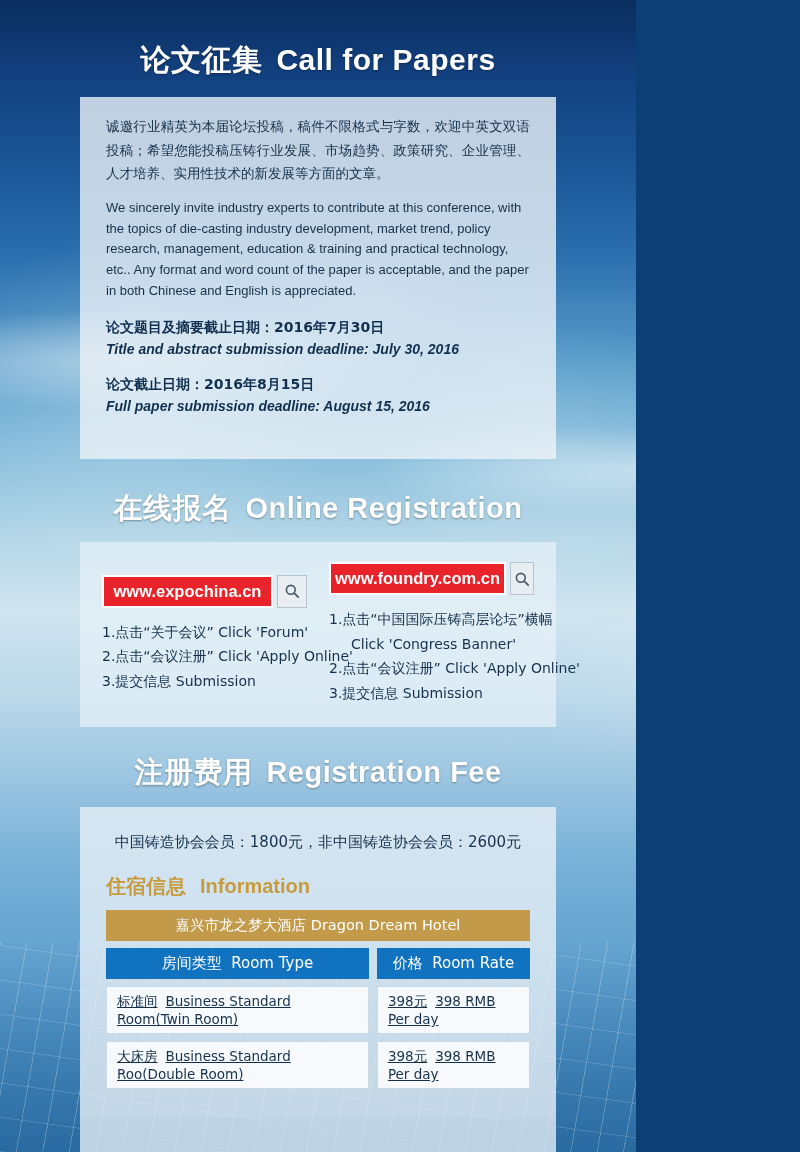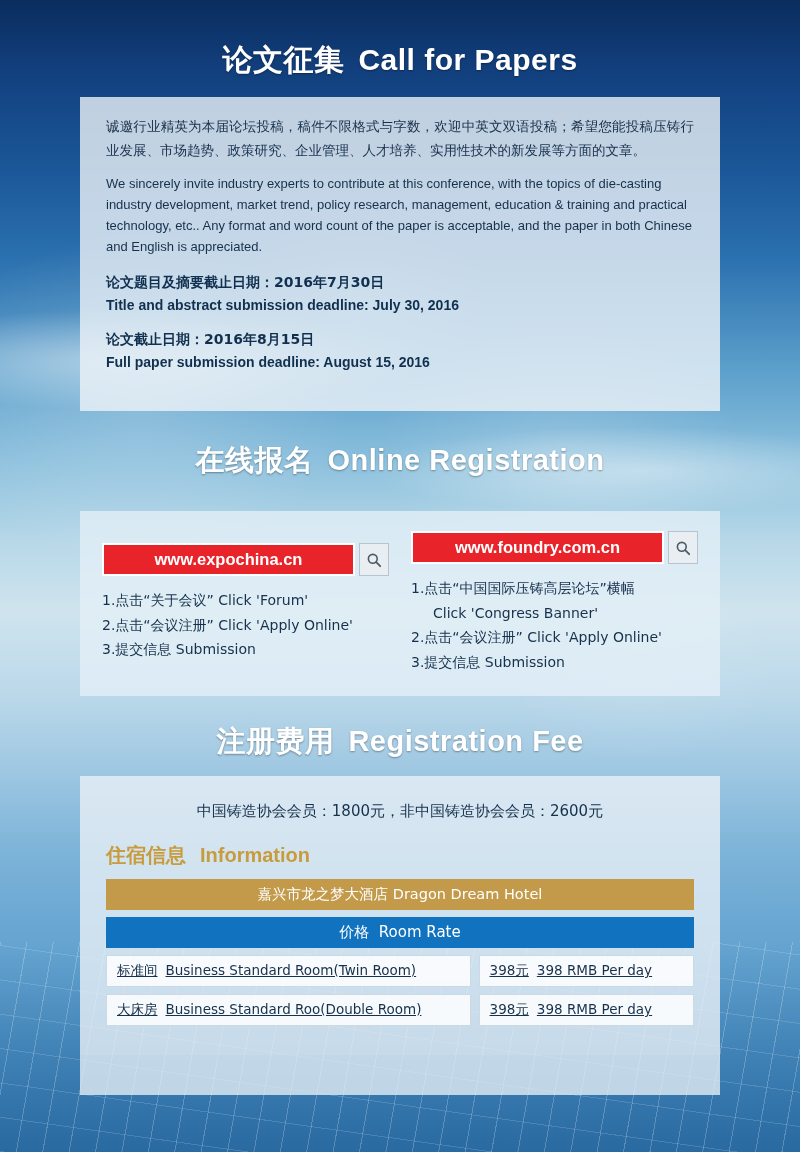--- a/index.html
+++ b/index.html
@@ -8,21 +8,21 @@
   }
   body {
     width: 800px;
     height: 1152px;
     font-family: "Liberation Sans", sans-serif;
     background: #0d3f77;
     overflow: hidden;
   }
   .poster {
     position: relative;
-    width: 800px;
+    width: 636px;
     height: 1152px;
     overflow: hidden;
     background:
       linear-gradient(to bottom,
         #0a2d5e 0%,
         #123f7d 6%,
         #1a5596 14%,
         #2a6fae 22%,
         #5b9fcb 32%,
         #8cc0dd 40%,
@@ -74,63 +74,64 @@
 
   h1.section-title {
     margin: 0;
     text-align: center;
     color: #ffffff;
     font-weight: bold;
     letter-spacing: 0.5px;
     text-shadow: 0 1px 2px rgba(0,0,0,0.35);
   }
   .title-cfp { font-size: 30px; padding-top: 40px; padding-bottom: 16px; }
-  .title-reg { font-size: 29px; padding-top: 30px; padding-bottom: 30px; }
+  .title-reg { font-size: 29px; padding-top: 30px; padding-bottom: 13px; }
   .title-fee { font-size: 29px; padding-top: 26px; padding-bottom: 14px; }
   .title-contact { font-size: 29px; padding-top: 28px; padding-bottom: 18px; }
   .title-cn { font-family: "DejaVu Sans", sans-serif; }
   .title-gap { display: inline-block; width: 14px; }
 
   .panel {
     margin: 0 80px;
     background: rgba(255,255,255,0.82);
     box-sizing: border-box;
   }
   .panel-cfp {
-    padding: 18px 26px 38px 26px;
+    padding: 18px 26px 30px 26px;
     background: rgba(236,243,248,0.80);
   }
   .para-cn {
     font-family: "DejaVu Sans", sans-serif;
     font-size: 13.5px;
     line-height: 1.75;
     color: #17314b;
     margin: 0 0 12px 0;
     text-align: justify;
   }
   .para-en {
     font-size: 13px;
     line-height: 1.6;
     color: #17314b;
     margin: 0 0 14px 0;
   }
   .deadline-block { margin-bottom: 12px; }
-  .deadline-block:last-child { margin-bottom: 0; }
+  .deadline-block:last-child { margin-bottom: 12px; }
   .deadline-cn {
     font-family: "DejaVu Sans", sans-serif;
     font-size: 14px;
     font-weight: bold;
     color: #11304f;
     line-height: 1.6;
   }
   .deadline-en {
     font-size: 14px;
     font-weight: bold;
     color: #11304f;
     line-height: 1.6;
+    font-style: italic;
   }
 
   
   .panel-reg {
     padding: 20px 22px 22px 22px;
     background: rgba(228,239,247,0.78);
     display: flex;
     gap: 22px;
     align-items: center;
   }
@@ -309,20 +310,23 @@
     <div class="panel panel-fee">
       <div class="fee-line">中国铸造协会会员：1800元，非中国铸造协会会员：2600元</div>
 
       <div class="info-title">
         <span class="cn">住宿信息</span><span class="title-gap"></span><span>Information</span>
       </div>
 
       <div class="hotel-bar">嘉兴市龙之梦大酒店  Dragon Dream Hotel</div>
 
       <div class="table-row">
+        <div class="cell cell-type head">
+          <span>房间类型</span>&nbsp;&nbsp;<span>Room Type</span>
+        </div>
         <div class="cell cell-rate head">
           <span>价格</span>&nbsp;&nbsp;<span>Room Rate</span>
         </div>
       </div>
 
       <div class="table-row">
         <div class="cell cell-type body-cell">
           <span class="cn">标准间</span><span>Business Standard Room(Twin Room)</span>
         </div>
         <div class="cell cell-rate body-cell">

